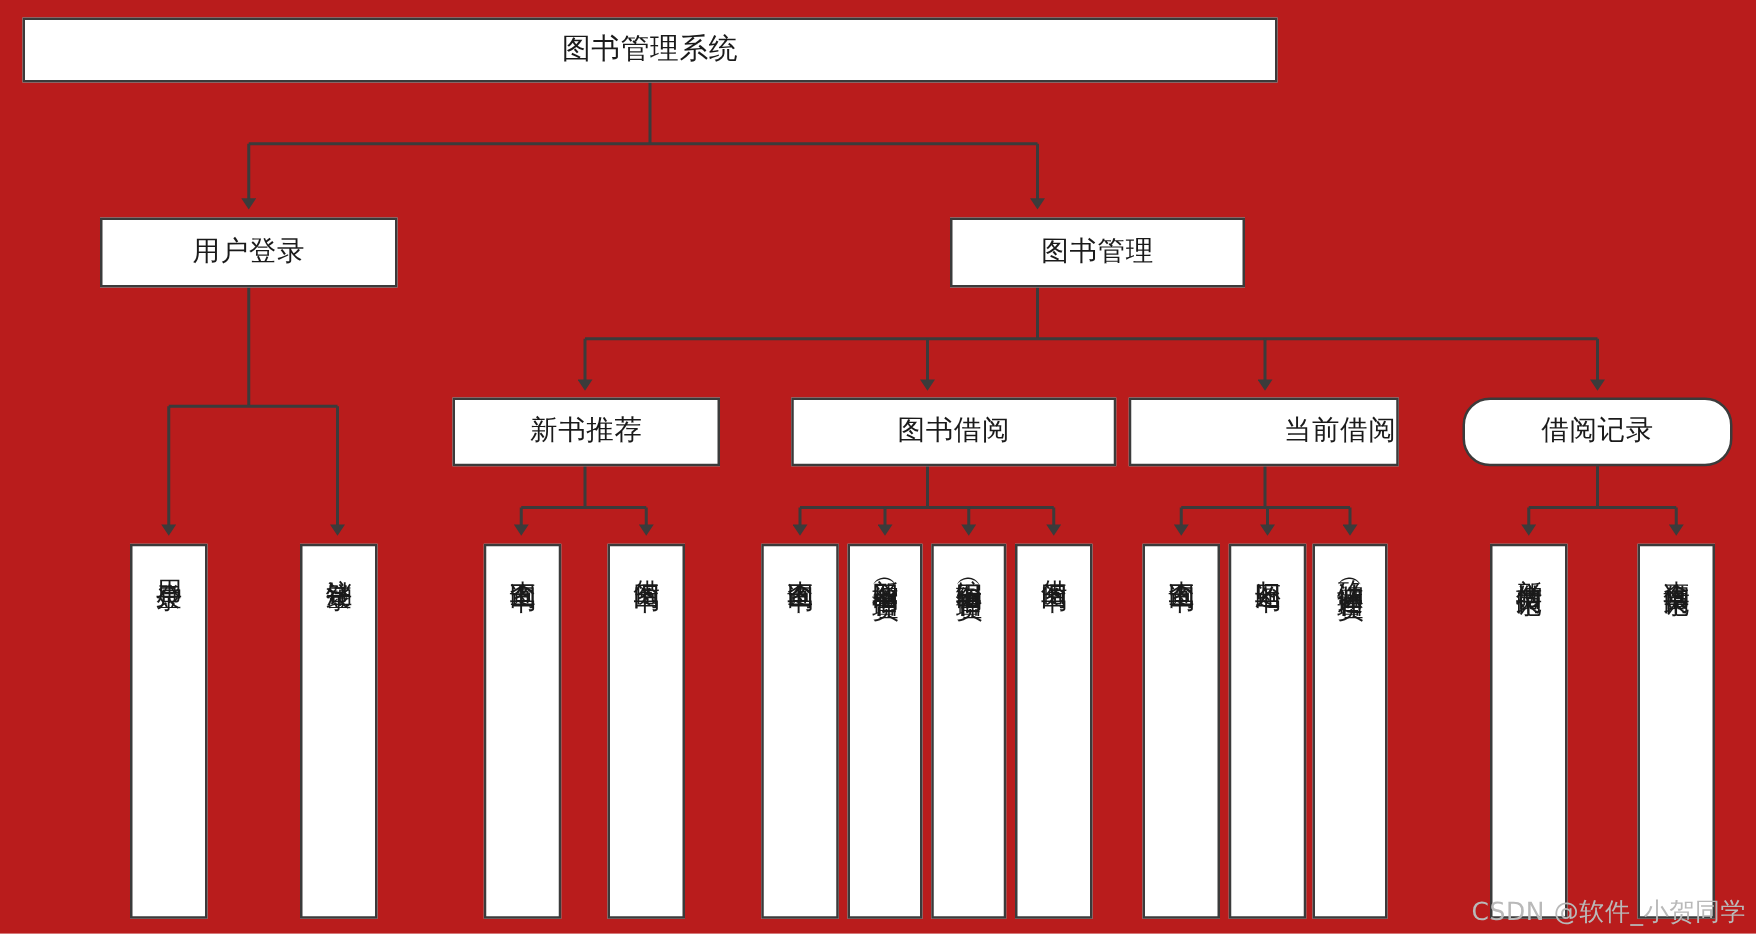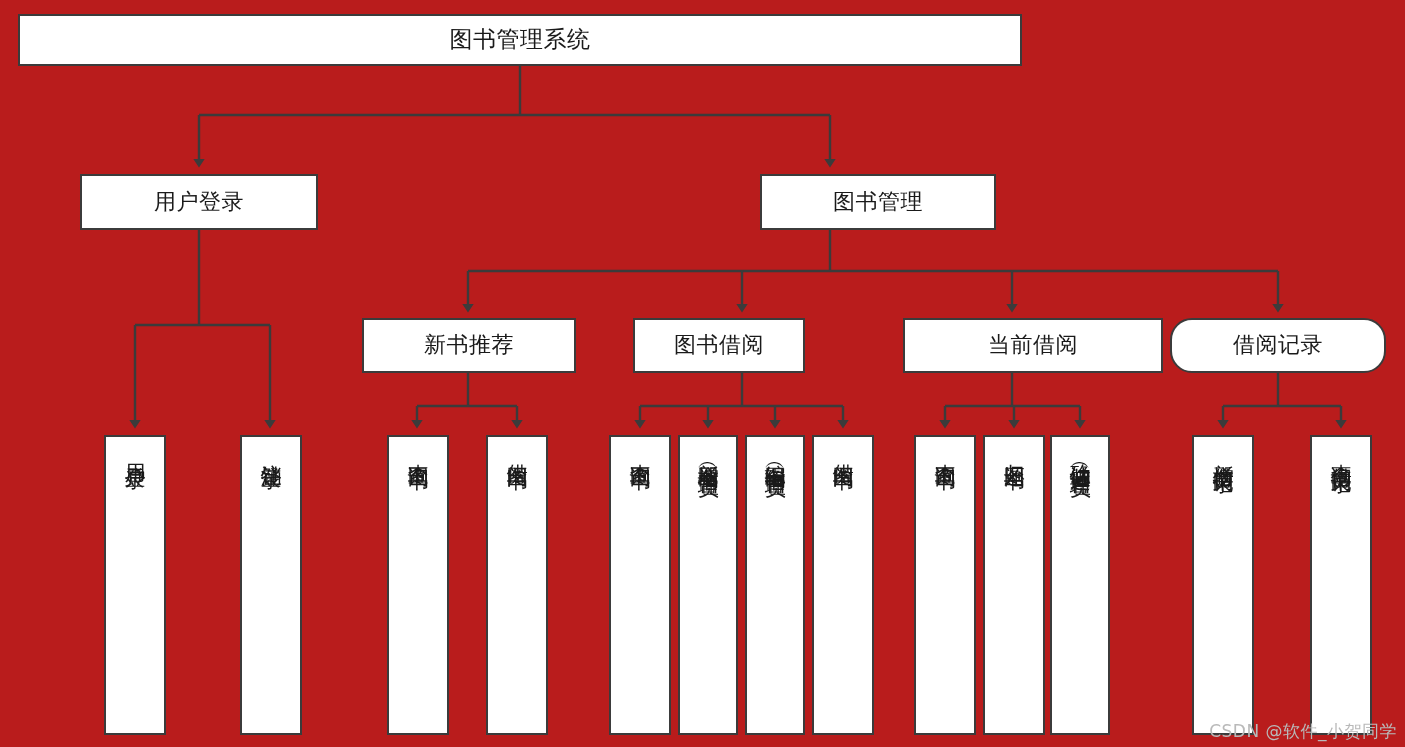--- a/index.html
+++ b/index.html
@@ -55,21 +55,21 @@
     text-orientation: upright;
     font-size: 21px;
     line-height: 1.26;
     letter-spacing: 2px;
     white-space: nowrap;
   }
   .watermark {
     position: absolute;
     right: 8px;
     bottom: 4px;
-    font-size: 17px;
+    font-size: 20px;
     color: #b9b9b9;
     letter-spacing: 0.5px;
     white-space: nowrap;
     font-family: "DejaVu Sans", "Liberation Sans", sans-serif;
   }
 </style>
 </head>
 <body>
 
 <div id="canvas">
@@ -131,24 +131,24 @@
   <div class="node h-node" style="left:80px; top:174px; width:238px; height:56px;">
     <span class="lbl">用户登录</span>
   </div>
   <div class="node h-node" style="left:712px; top:174px; width:236px; height:56px;margin-left:48px;">
     <span class="lbl">图书管理</span>
   </div>
 
   <div class="node h-node" style="left:362px; top:318px; width:214px; height:55px;">
     <span class="lbl">新书推荐</span>
   </div>
-  <div class="node h-node" style="left:633px; top:318px; width:172px; height:55px;">
+  <div class="node h-node" style="left:633px; top:318px; width:260px; height:55px;">
     <span class="lbl">图书借阅</span>
   </div>
-  <div class="node h-node" style="left:903px; top:318px; width:260px; height:55px;">
+  <div class="node h-node" style="left:903px; top:318px; width:216px; height:55px;justify-content:flex-end;">
     <span class="lbl">当前借阅</span>
   </div>
   <div class="node h-node" style="left:1170px; top:318px; width:216px; height:55px;border-radius:22px;">
     <span class="lbl">借阅记录</span>
   </div>
 
   <div class="node v-node" style="left:104px; top:435px; width:62px; height:300px;">
     <span class="lbl">用户登录</span>
   </div>
   <div class="node v-node" style="left:240px; top:435px; width:62px; height:300px;">

